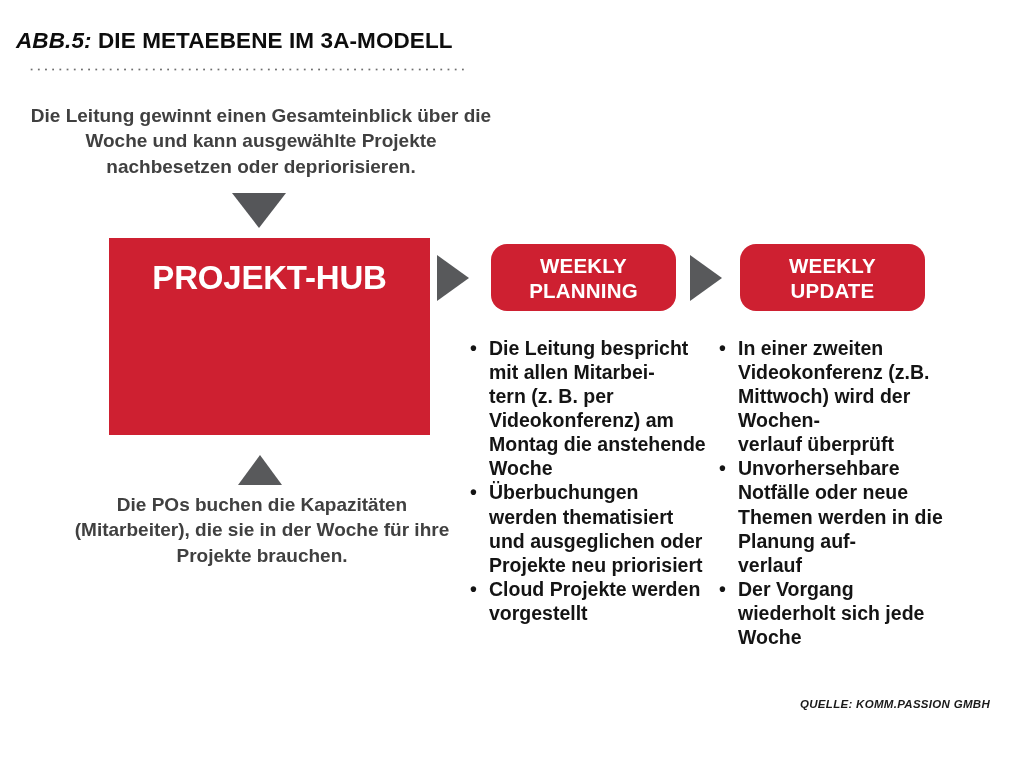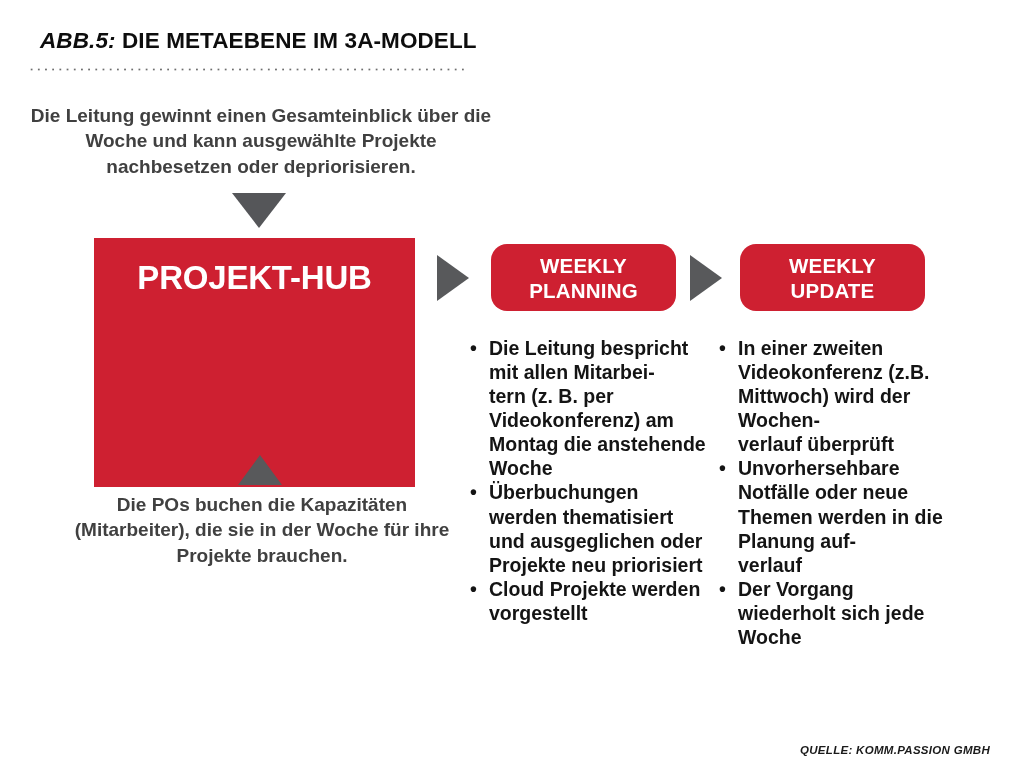--- a/index.html
+++ b/index.html
@@ -12,21 +12,21 @@
     height: 765px;
     position: relative;
     font-family: "Liberation Sans", sans-serif;
     color: #1a1a1a;
     overflow: hidden;
   }
 
   
   #title-block {
     position: absolute;
-    left: 40px;
+    left: 16px;
     top: 28px;
     width: 960px;
   }
   #figure-title {
     font-size: 22.5px;
     font-weight: bold;
     letter-spacing: 0.1px;
     color: #0d0d0d;
     white-space: nowrap;
   }
@@ -101,24 +101,24 @@
   }
 
   
   .red-box {
     position: absolute;
     background: #ce2031;
     color: #ffffff;
     box-sizing: border-box;
   }
   #hub-box {
-    left: 94px;
+    left: 109px;
     top: 238px;
     width: 321px;
-    height: 249px;
+    height: 197px;
     padding: 22px 16px 0 16px;
     text-align: center;
   }
   #hub-title {
     font-size: 33px;
     font-weight: bold;
     letter-spacing: -0.2px;
     line-height: 1.1;
   }
   #hub-sub {
@@ -171,21 +171,21 @@
   }
   .bullet-item .txt {
     display: block;
     white-space: pre-line;
   }
 
   
   #source-note {
     position: absolute;
     right: 28px;
-    top: 744px;
+    top: 698px;
     font-size: 11.5px;
     font-weight: bold;
     font-style: italic;
     letter-spacing: 0.3px;
     color: #1a1a1a;
     text-align: right;
   }
 </style>
 </head>
 <body>

